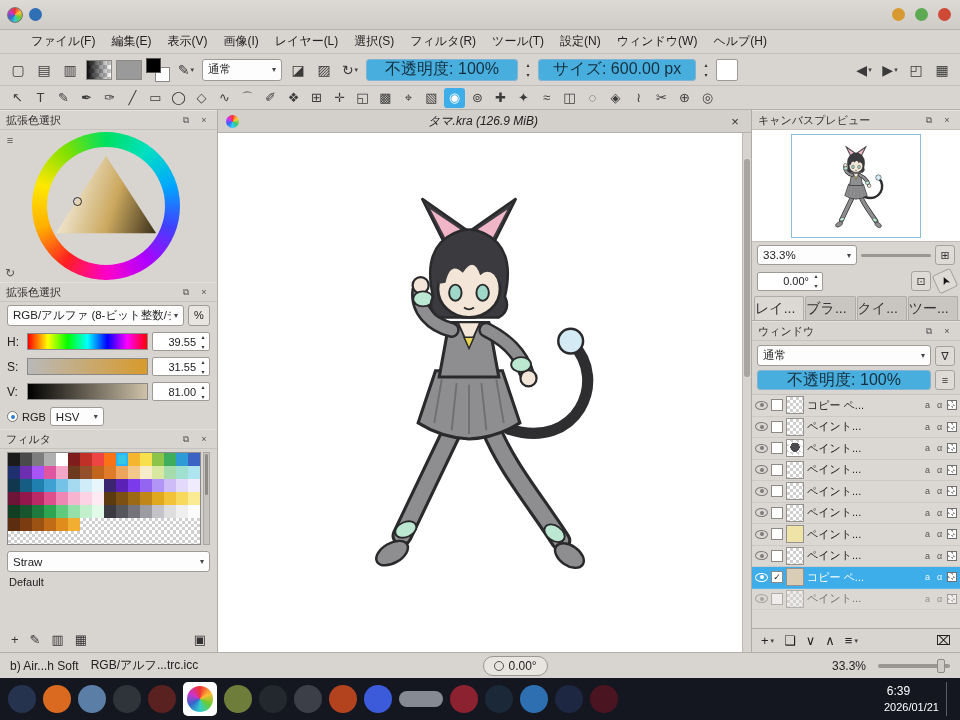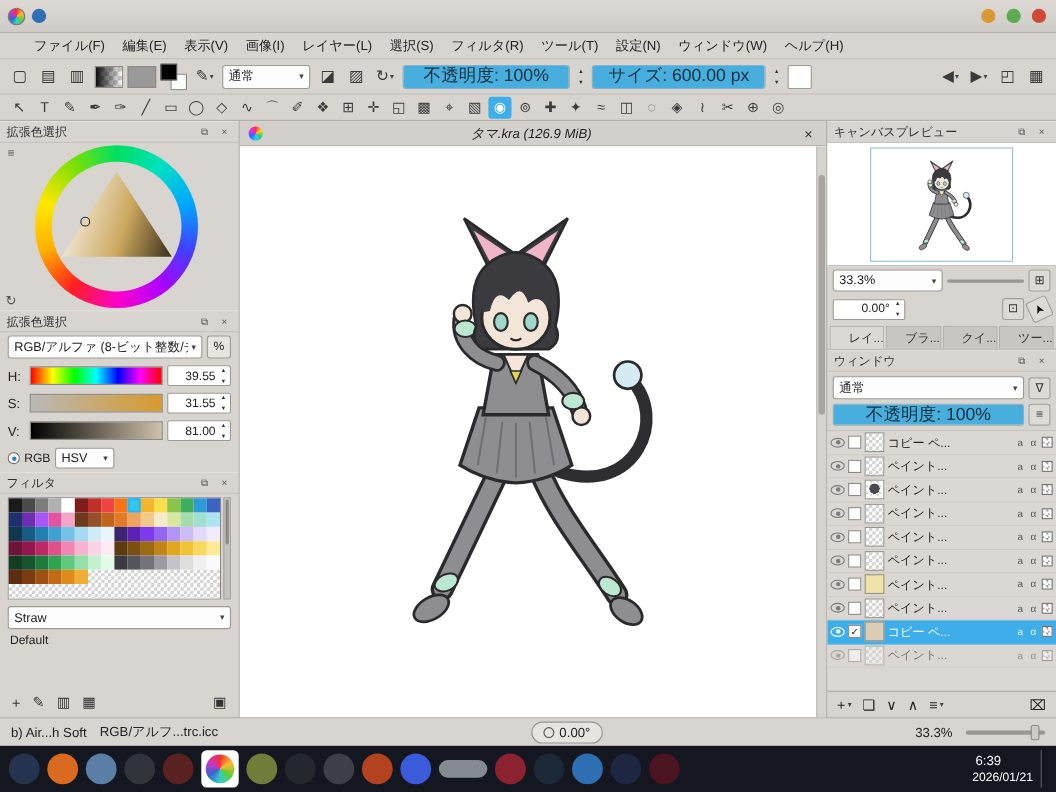--- a/index.html
+++ b/index.html
@@ -109,21 +109,21 @@
   .right-dock{width:208px;min-width:208px;display:flex;flex-direction:column;overflow:hidden;}
   .preview-area{height:112px;min-height:112px;background:#fff;border-bottom:1px solid #c0bcb8;display:flex;align-items:center;justify-content:center;}
   .preview-frame{width:130px;height:104px;border:1px solid #8fc0da;display:flex;align-items:center;justify-content:center;background:#fff;}
   .prow{display:flex;align-items:center;gap:4px;padding:3px 5px;}
   .zoomcombo{width:100px;height:20px;}
   .ptrack{flex:1;height:3px;background:#9a9691;border-radius:2px;}
   .sq{width:20px;height:20px;border:1px solid #a5a19d;background:#dedad6;border-radius:3px;font-size:11px;line-height:18px;text-align:center;color:#333;}
   .sq.pin{color:#111;font-weight:bold;transform:rotate(-115deg);}
   .rot{width:66px;}
   .rtabs{display:flex;padding:2px 2px 0 2px;gap:1px;border-bottom:1px solid #aeaaa6;}
-  .rtab{flex:1;text-align:right;font-size:11px;padding:3px 0 2px;background:#c9c5c1;border:1px solid #b0aca8;border-bottom:none;border-radius:2px 2px 0 0;color:#333;white-space:nowrap;overflow:hidden;}
+  .rtab{flex:1;text-align:left;font-size:14px;padding:3px 0 2px;background:#c9c5c1;border:1px solid #b0aca8;border-bottom:none;border-radius:2px 2px 0 0;color:#333;white-space:nowrap;overflow:hidden;}
   .rtab.active{background:#dcd8d4;}
   .lblendrow{display:flex;align-items:center;gap:4px;padding:4px 5px 2px 5px;}
   .lblend{flex:1;height:21px;}
   .loprow{display:flex;align-items:center;gap:4px;padding:2px 5px 4px 5px;}
   .lop{flex:1;height:20px;}
   .layer-list{flex:1;overflow:hidden;border-top:1px solid #c6c2be;background:#dbd7d3;}
   .lrow{height:21.5px;display:flex;align-items:center;gap:3px;padding:0 3px;border-bottom:1px solid #cdc9c5;font-size:11px;background:#dbd7d3;}
   .lrow.sel{background:#3daee9;color:#fff;border-color:#57b8ec;}
   .lrow.dim{opacity:.55;}
   .eye{position:relative;width:13px;height:9px;min-width:13px;border:1.4px solid #7d7d7d;border-radius:50%;}

